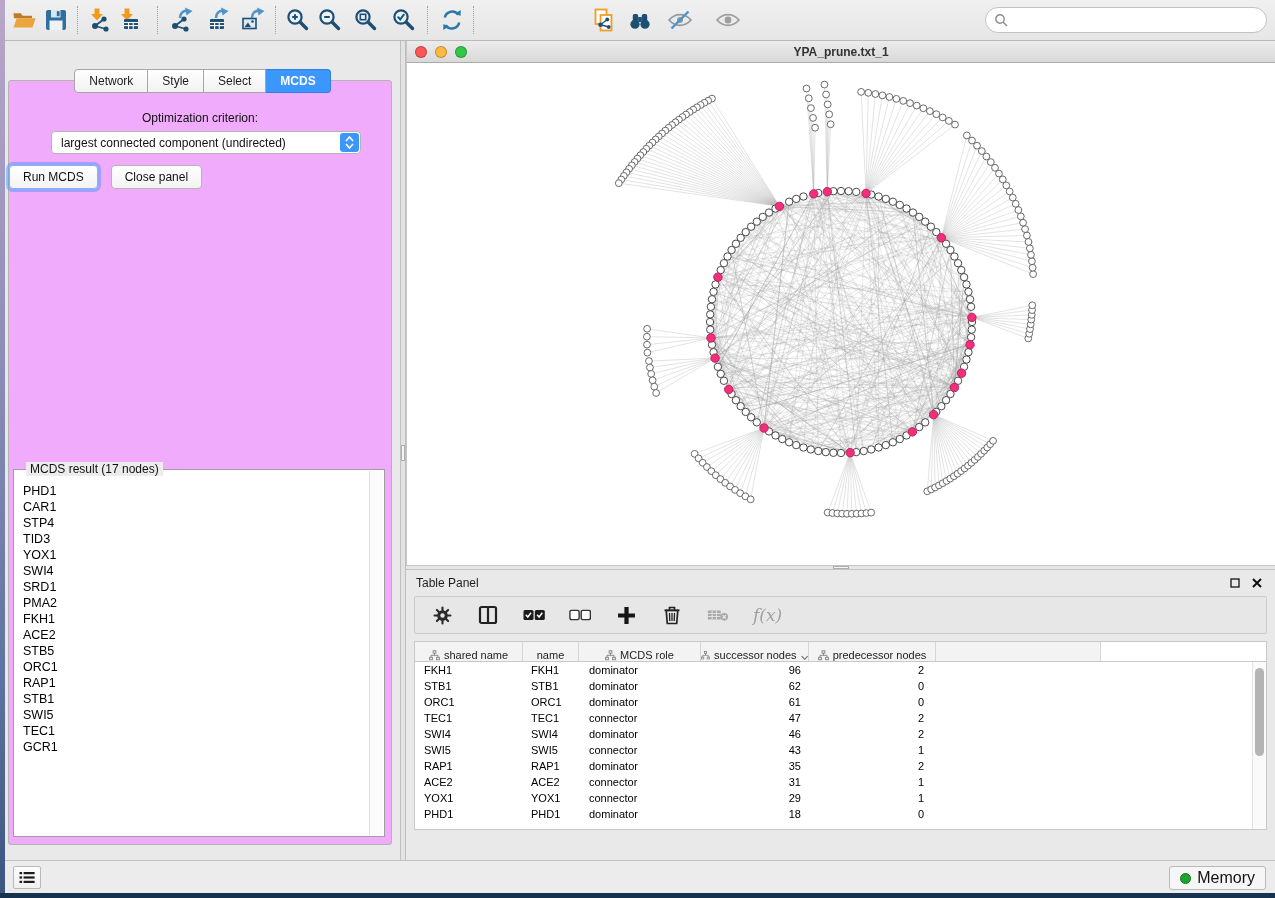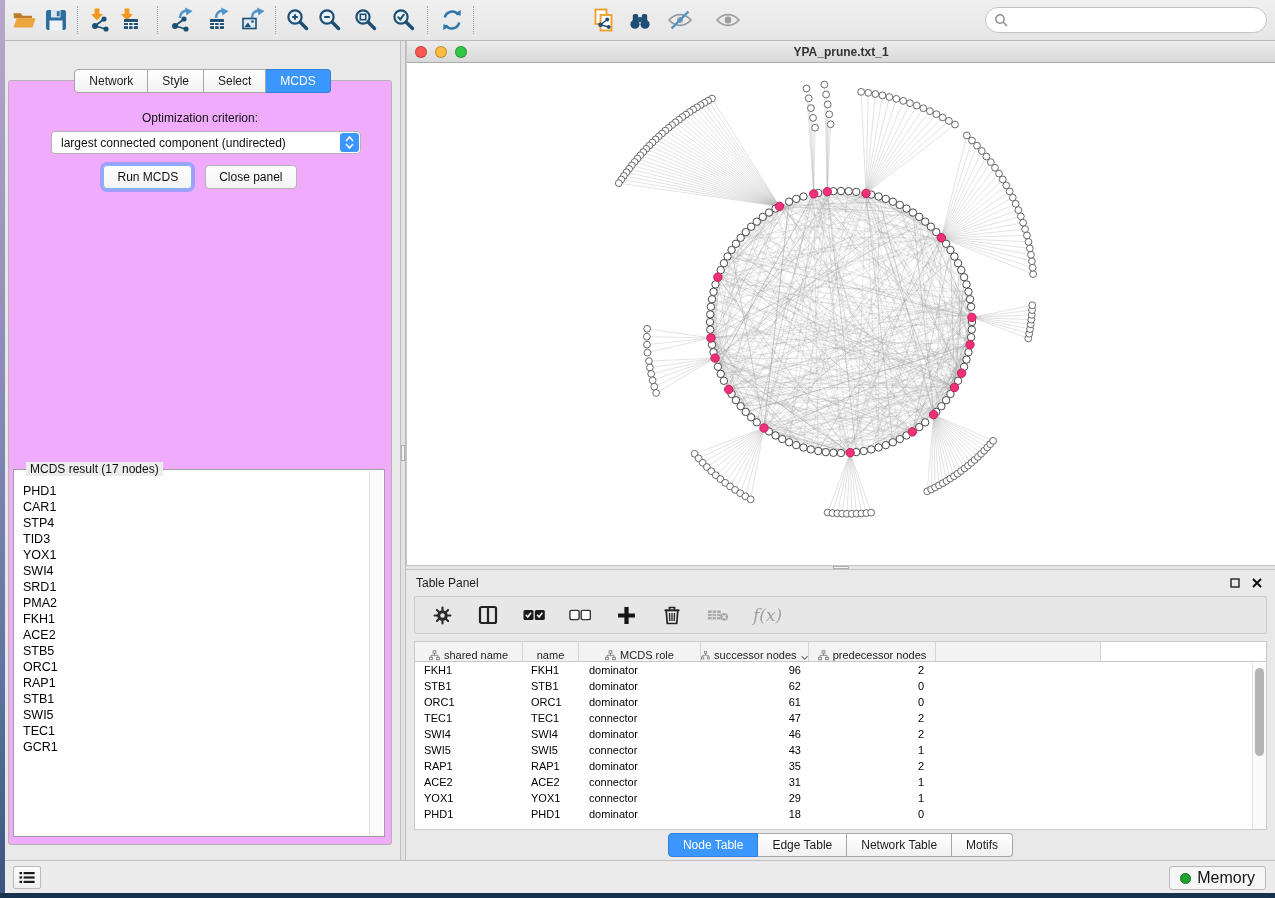--- a/index.html
+++ b/index.html
@@ -33,29 +33,29 @@
   .panel-head .spacer { flex:1; }
   .winbtn { width:16px; height:16px; display:flex; align-items:center; justify-content:center; margin-left:6px; }
 
   .cp-card { position:absolute; left:3px; right:8px; top:39px; bottom:15px;
     border:1px solid #b4b4b4; border-radius:3px; background:#f0abfc; }
   .cp-tabs { position:absolute; top:28px; left:0; right:0; display:flex; justify-content:center; z-index:3; }
   .seg { font-size:12px; padding:4px 14px; background:linear-gradient(#ffffff,#f1f1f1);
     border:1px solid #a6a6a6; border-left:none; color:#1c1c1c; cursor:default; }
   .seg:first-child { border-left:1px solid #a6a6a6; border-radius:4px 0 0 4px; }
   .seg:last-child { border-radius:0 4px 4px 0; }
-  .seg.active { background:var(--accent); border-color:#2f7fdb; color:#fff; }
+  .seg.active { background:var(--accent); border-color:#2f7fdb; color:#fff;font-weight:bold; }
 
   .opt-label { position:absolute; top:30px; left:0; right:0; text-align:center; font-size:12px; color:#111; }
   .dropdown { position:absolute; top:50px; left:42px; width:310px; height:23px; background:#fff;
     border:1px solid #b5b5b5; border-radius:4px; display:flex; align-items:center; overflow:hidden; }
   .dropdown .dd-text { flex:1; font-size:12px; padding-left:9px; color:#111; white-space:nowrap; }
   .dd-stepper { width:19px; height:19px; margin-right:1px; border-radius:3px; background:var(--accent);
     display:flex; flex-direction:column; align-items:center; justify-content:center; gap:1px; }
-  .btn-row { position:absolute; top:84px; left:0; right:0; display:flex; justify-content:center; gap:13px; }
+  .btn-row { position:absolute; top:84px; left:0; right:0; display:flex; gap:13px; }
   .mbtn { font-size:12px; color:#111; padding:4px 13px; background:linear-gradient(#ffffff,#f3f3f3);
     border:1px solid #b5b5b5; border-radius:4px; }
   .mbtn.focused { box-shadow:0 0 0 3px rgba(73,151,253,.5); border-color:#7fb4f5; }
 
   .groupbox { position:absolute; left:4px; right:6px; top:388px; bottom:7px;
     border:1px solid #9f9f9f; background:#fff; }
   .groupbox .legend { position:absolute; top:-8px; left:12px; background:#ececec; padding:0 4px;
     font-size:12px; color:#111; }
   .mcds-list { position:absolute; inset:1px 15px 1px 1px; overflow:hidden; padding:12px 0 0 8px; }
   .mcds-item { font-size:12.5px; line-height:16px; color:#000; }
@@ -1453,26 +1453,20 @@
                 <div class="tcell c2">dominator</div>
                 <div class="tcell c3 num">18</div>
                 <div class="tcell c4 num">0</div>
               </div>
             </div>
           <div class="tscroll">
               <div class="tthumb"></div>
             </div>
         </div>
 
-        <div class="tp-tabs">
-          <span class="seg active">Node Table</span>
-          <span class="seg">Edge Table</span>
-          <span class="seg">Network Table</span>
-          <span class="seg">Motifs</span>
-        </div>
       </div>
     </div>
   </div>
 
   <div class="statusbar">
     <span class="sb-left">
       <svg width="16" height="13" viewBox="0 0 16 13">
           <g fill="#1c1c1c">
             <rect x="0.5" y="1" width="2.6" height="2.2"></rect>
             <rect x="4.6" y="1" width="11" height="2.2"></rect>

